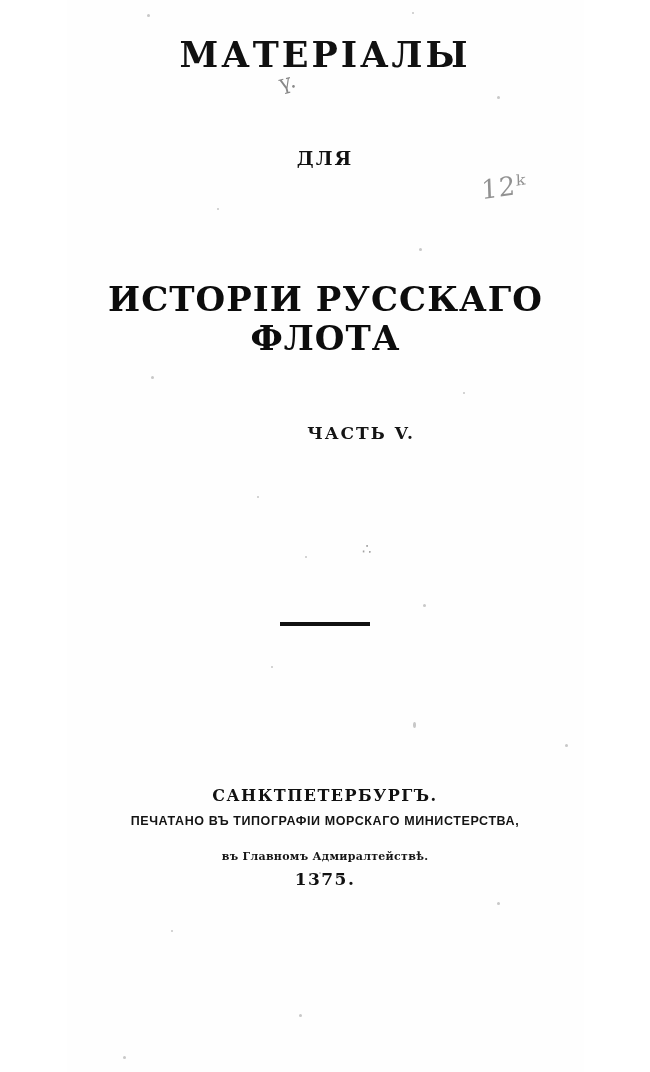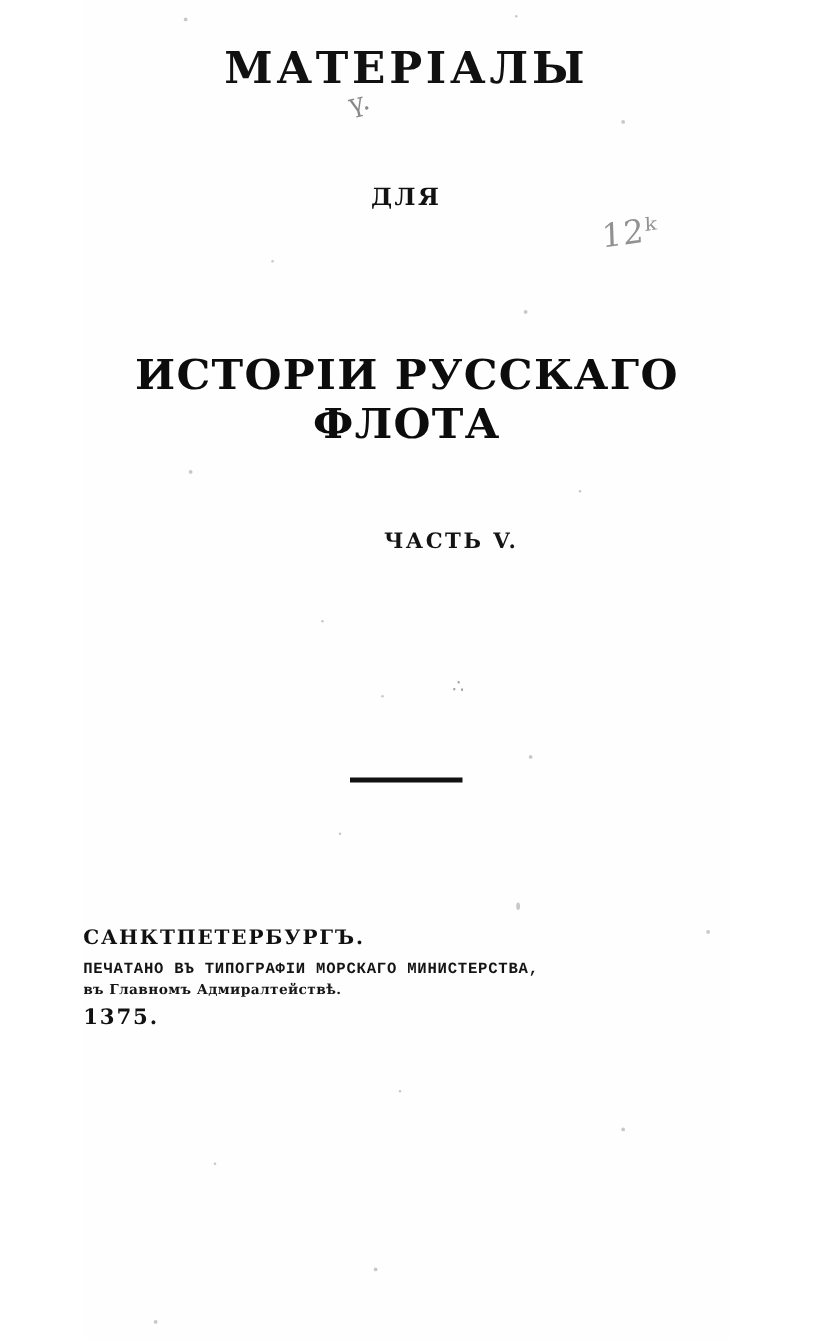--- a/index.html
+++ b/index.html
@@ -87,41 +87,42 @@
     top: 622px;
     left: 50%;
     transform: translateX(-50%);
     width: 90px;
     height: 4px;
     background: #111;
   }
 
   .imprint {
     position: absolute;
-    top: 740px;
-    left: 0;
-    width: 100%;
+    top: 786px;
+    left: 0;
+    width: 100%;
+    text-align: center;
   }
   .imprint .city {
     font-family: "DejaVu Serif", serif;
     font-weight: bold;
     font-size: 16px;
     letter-spacing: 1.5px;
     color: #111;
   }
   .imprint .press1 {
     margin-top: 9px;
-    font-family: Liberation Mono, monospace;
+    font-family: Liberation Sans, sans-serif;
     font-weight: bold;
     font-size: 12.5px;
     letter-spacing: .6px;
     color: #141414;
   }
   .imprint .press2 {
-    margin-top: 3px;
+    margin-top: 22px;
     font-family: "DejaVu Serif", serif;
     font-weight: bold;
     font-size: 11px;
     letter-spacing: .3px;
     color: #161616;
   }
   .imprint .year {
     margin-top: 6px;
     font-family: "DejaVu Serif", serif;
     font-weight: bold;

